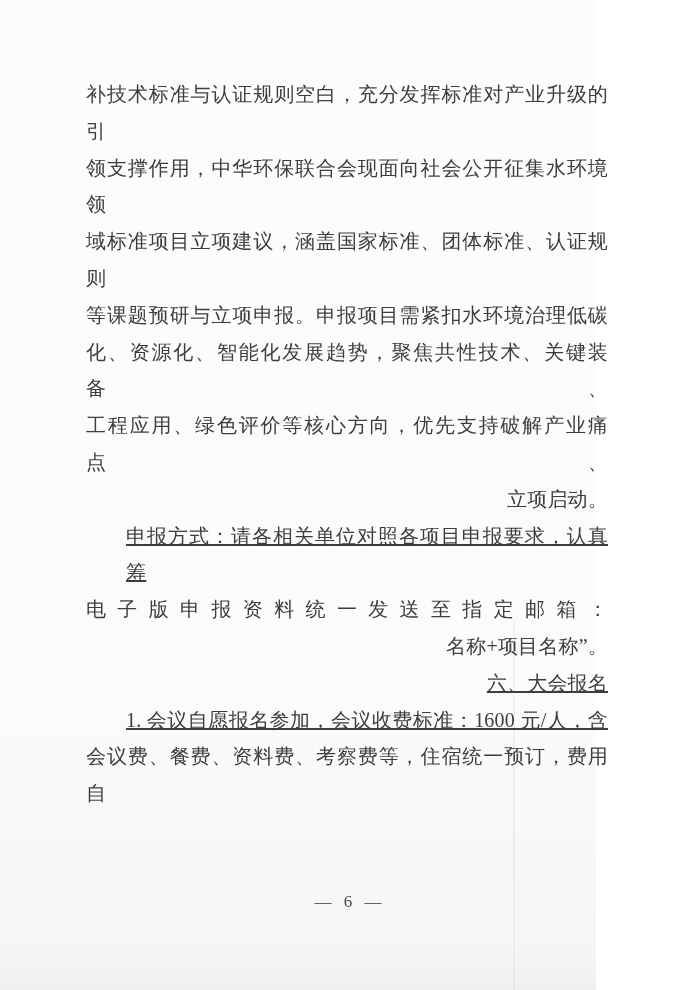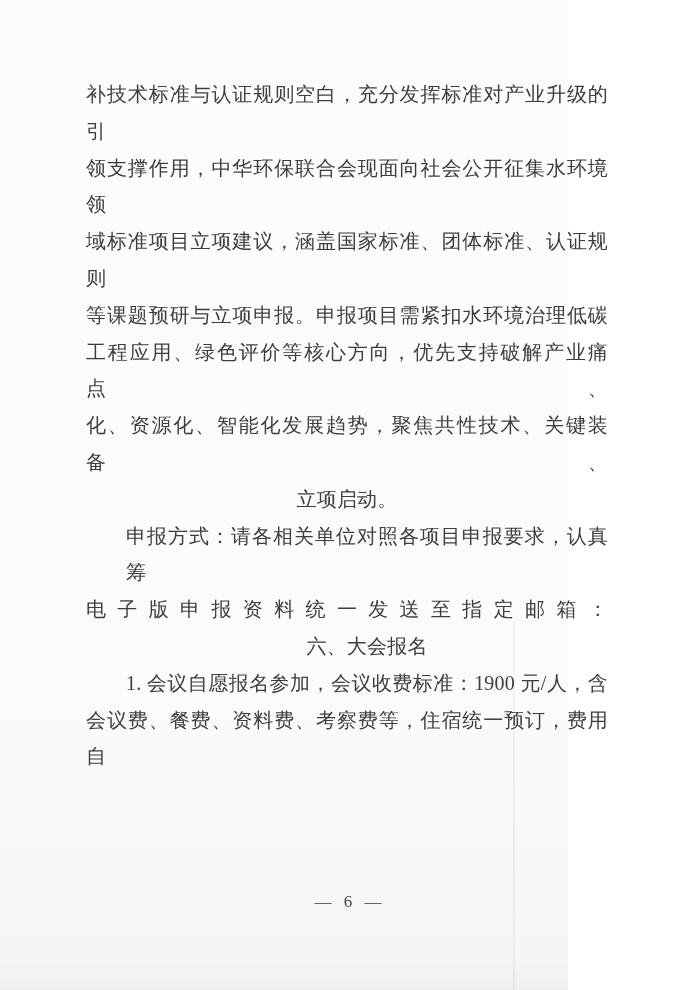--- a/index.html
+++ b/index.html
@@ -8,44 +8,46 @@
     width: 700px;
     height: 990px;
     overflow: hidden;
   }
   .paper {
     position: absolute;
     inset: 0;
     width: 568px;
     height: 990px;
     background: linear-gradient(180deg, #fcfcfa 0%, #fbfbf9 70%, #f5f5f3 97%, #efefed 100%);
+    padding-left: 28px;
   }
   .text-block {
     position: absolute;
     left: 86px;
     top: 76px;
     width: 522px;
     font-family: "Liberation Serif", "DejaVu Serif", serif;
     font-size: 20px;
     line-height: 36.8px;
     color: #3d3d3d;
     letter-spacing: 0.2px;
   }
   .ln {
     white-space: nowrap;
-    text-align: center;
+    text-align: right;
   }
   .ln.j {
     white-space: normal;
     text-align: justify;
     text-align-last: justify;
     text-justify: inter-character;
   }
   .ln.ind {
     padding-left: 40px;
+    text-decoration: underline;
   }
   .footer {
     position: absolute;
     left: 0;
     top: 892px;
     width: 700px;
     text-align: center;
     font-family: "Liberation Serif", "DejaVu Serif", serif;
     font-size: 17px;
     letter-spacing: 4px;
@@ -64,25 +66,26 @@
 <body>
 
 <div class="paper">
   <div class="scan-artifact"></div>
 
   <div class="text-block">
     <div class="ln j">补技术标准与认证规则空白，充分发挥标准对产业升级的引</div>
     <div class="ln j">领支撑作用，中华环保联合会现面向社会公开征集水环境领</div>
     <div class="ln j">域标准项目立项建议，涵盖国家标准、团体标准、认证规则</div>
     <div class="ln j">等课题预研与立项申报。申报项目需紧扣水环境治理低碳</div>
+    <div class="ln j">化、资源化、智能化发展趋势，聚焦共性技术、关键装备、</div>
     <div class="ln j">工程应用、绿色评价等核心方向，优先支持破解产业痛点、</div>
-    <div class="ln j">化、资源化、智能化发展趋势，聚焦共性技术、关键装备、</div>
     <div class="ln">立项启动。</div>
     <div class="ln j ind">申报方式：请各相关单位对照各项目申报要求，认真筹</div>
     <div class="ln j">电子版申报资料统一发送至指定邮箱：</div>
+    <div class="ln">名称+项目名称”。</div>
     <div class="ln ind">六、大会报名</div>
-    <div class="ln j ind">1. 会议自愿报名参加，会议收费标准：1900 元/人，含</div>
+    <div class="ln j ind">1. 会议自愿报名参加，会议收费标准：1600 元/人，含</div>
     <div class="ln j">会议费、餐费、资料费、考察费等，住宿统一预订，费用自</div>
 
   </div>
 
   <div class="footer">— 6 —</div>
 </div>
 
 </body></html>

